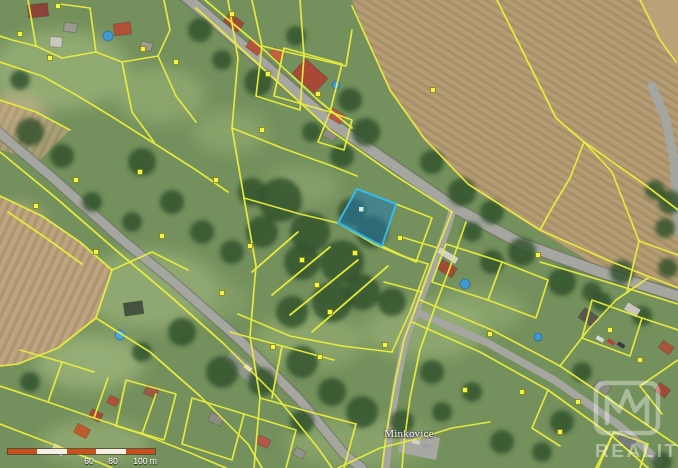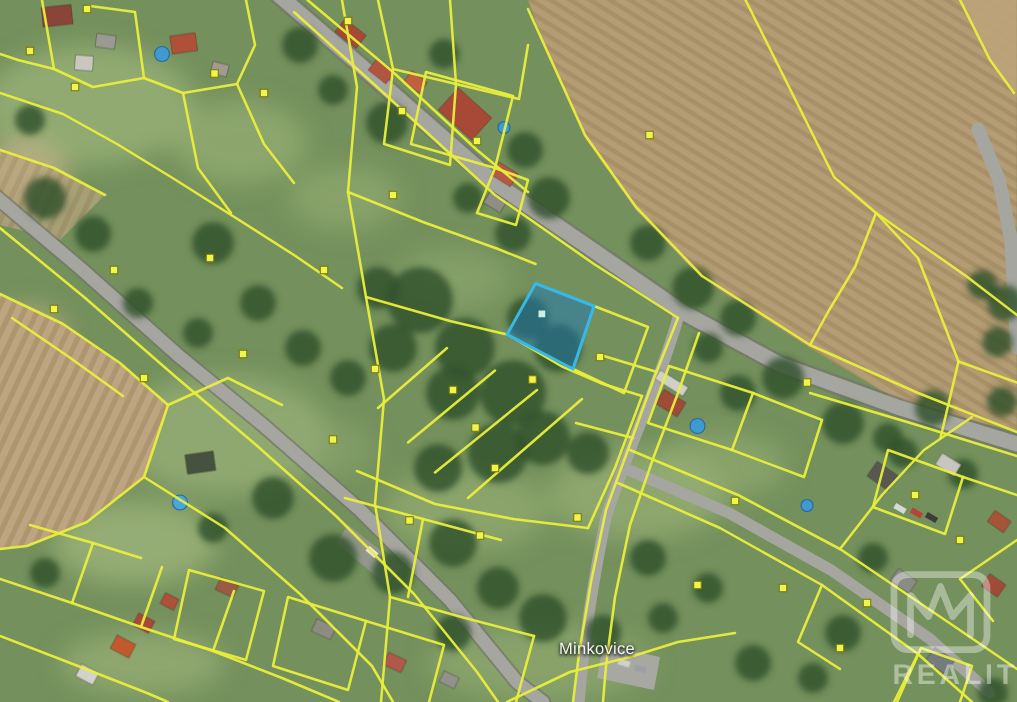--- a/index.html
+++ b/index.html
@@ -12,23 +12,24 @@
   .yline{fill:none;stroke:var(--parcel-line,#e9ee3c);stroke-width:1.7;opacity:.95;
          stroke-linejoin:round;stroke-linecap:round;}
   .ypoly{fill:none;stroke:var(--parcel-line,#e9ee3c);stroke-width:1.7;opacity:.95;stroke-linejoin:round;}
   .marker{fill:var(--parcel-marker,#f2f549);stroke:#77770f;stroke-width:.7;}
   .highlight{fill:var(--highlight-fill,#1e78b4);fill-opacity:.52;
              stroke:var(--highlight-stroke,#38b8e8);stroke-width:2;stroke-linejoin:round;cursor:pointer;}
   .road{fill:none;stroke:var(--road-gray,#a6a6a0);stroke-linecap:round;}
   .roadcase{fill:none;stroke:#73736c;stroke-linecap:round;opacity:.7;}
   .tree{fill:var(--tree-green,#31502c);opacity:.82;}
   .place-label{
-    position:absolute;left:355px;top:427px;width:86px;text-align:center;
+    position:absolute;left:366px;top:427px;width:86px;text-align:center;
     font-size:11px;color:#f2f4ef;letter-spacing:.2px;
     text-shadow:0 1px 2px rgba(8,18,8,.95),0 0 3px rgba(8,18,8,.85);
+    font-family:Liberation Serif, serif;
   }
   .scalebar{position:absolute;left:8px;top:449px;width:170px;height:18px;}
   .scalebar .bar{display:flex;width:147px;height:5px;outline:1px solid rgba(45,30,15,.55);}
   .scalebar .seg{flex:1 1 auto;}
   .seg.o{background:var(--scalebar-orange,#c8501e);}
   .seg.w{background:#f4f1e8;}
   .scalebar .lbl{
     position:absolute;top:7px;transform:translateX(-50%);
     font-size:8.5px;color:#fff;white-space:nowrap;
     text-shadow:0 1px 1px rgba(0,0,0,.9);
@@ -324,20 +325,32 @@
   </g>
 
   <g>
     <polygon class="highlight" points="357,189 396,204 382,246 338,223"></polygon>
     <rect x="359" y="207" width="4.5" height="4.5" fill="#cfeedd"></rect>
   </g>
 </svg>
 
 <div class="place-label">Minkovice</div>
 
+<div class="scalebar">
+  <div class="bar">
+    <div class="seg o"></div>
+    <div class="seg w"></div>
+    <div class="seg o"></div>
+    <div class="seg w"></div>
+    <div class="seg o"></div>
+  </div>
+  <span class="lbl" style="left:81px">60</span>
+  <span class="lbl" style="left:105px">80</span>
+  <span class="lbl" style="left:137px">100 m</span>
+</div>
 
 <div class="watermark">
   <svg width="70" height="58" viewBox="0 0 70 58">
     <rect x="4" y="3" width="62" height="50" rx="9" fill="none" stroke="rgba(255,255,255,.38)" stroke-width="4.5"></rect>
     <path d="M15,43 L15,17 L27,31 L35,11 L43,31 L55,17 L55,43" fill="none" stroke="rgba(255,255,255,.38)" stroke-width="4.5" stroke-linejoin="round" stroke-linecap="round"></path>
   </svg>
   <span class="wm-text">REALITY</span>
 </div>
 
 </div>

